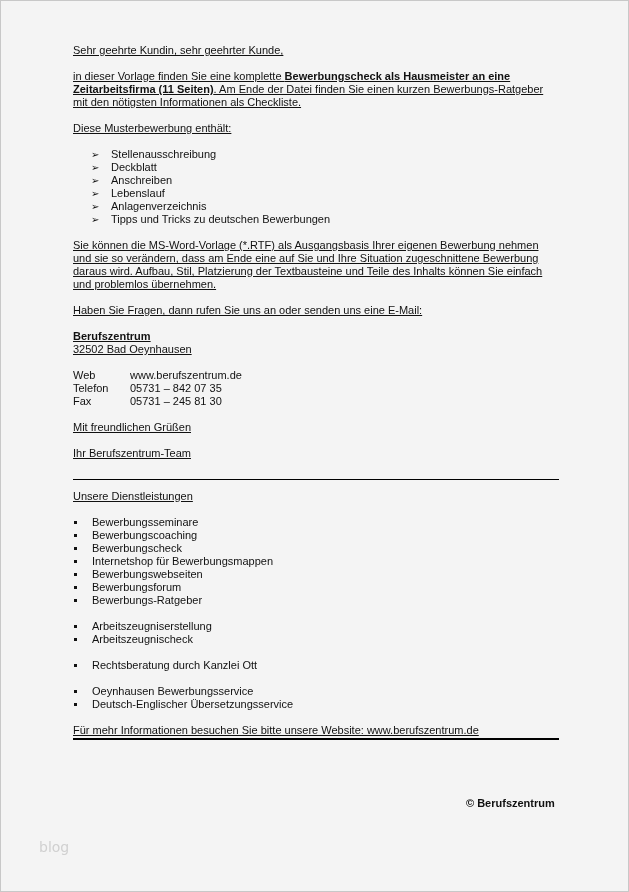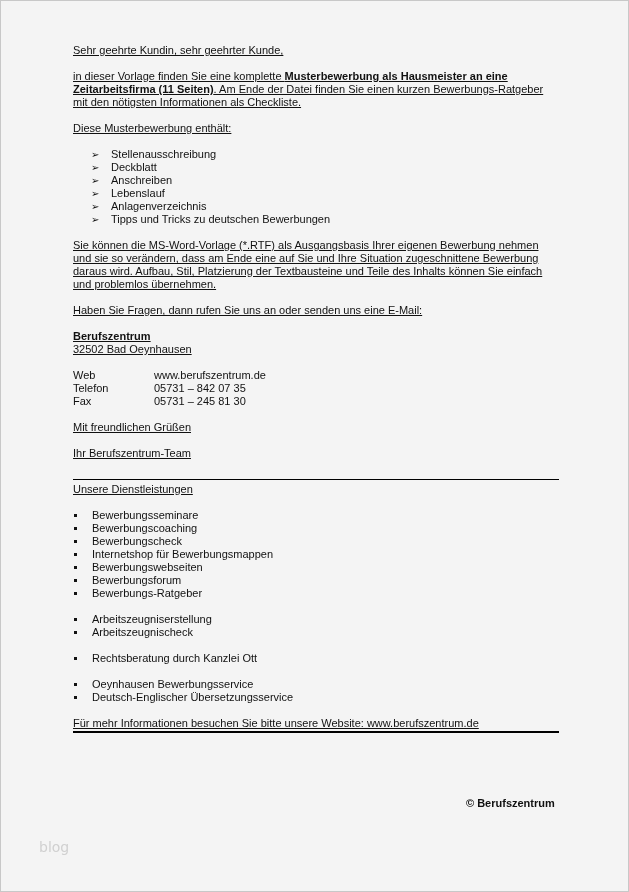--- a/index.html
+++ b/index.html
@@ -10,38 +10,38 @@
   .page { position:absolute; left:0; top:0; width:627px; height:890px; border:1px solid #c8c8c8; }
   .content { position:absolute; left:73px; top:44px; width:486px; }
   p { margin:0;text-decoration:underline; }
   .gap { height:13px; }
   b { font-weight:bold; }
   .arrow-list, .sq-list { list-style:none; margin:0; padding:0; }
   .arrow-list li { position:relative; padding-left:38px; height:13px; }
   .arrow-list li .bul { position:absolute; left:18px; top:0; font-size:10px; }
   .sq-list li { position:relative; padding-left:19px; height:13px; }
   .sq-list li .bul { position:absolute; left:1px; top:5px; width:3px; height:3px; background:#111; }
-  .contact-row { display:flex; height:13px;gap:24px; }
+  .contact-row { display:flex; height:13px; }
   .contact-row .k { width:57px; }
   .rule { border-top:1.5px solid #000; width:486px; }
   .rule.thick { border-top:2.5px solid #000; }
   .watermark { position:absolute; left:39px; top:841px; color:#d0d0d0; font-family:"DejaVu Sans", sans-serif; font-size:14px; }
   .copyright { position:absolute; left:466px; top:797px; font-weight:bold; white-space:nowrap; }
 </style>
 </head>
 <body>
 
 <div class="page"></div>
 
 <div class="content">
   <p>Sehr geehrte Kundin, sehr geehrter Kunde,</p>
   <div class="gap"></div>
 
   <div>
-    <p><span>in dieser Vorlage finden Sie eine komplette </span><b>Musterbewerbung als Hausmeister an eine</b></p>
+    <p><span>in dieser Vorlage finden Sie eine komplette </span><b>Bewerbungscheck als Hausmeister an eine</b></p>
     <p><b>Zeitarbeitsfirma (11 Seiten)</b><span>. Am Ende der Datei finden Sie einen kurzen Bewerbungs-Ratgeber</span></p>
     <p>mit den nötigsten Informationen als Checkliste.</p>
   </div>
   <div class="gap"></div>
 
   <p>Diese Musterbewerbung enthält:</p>
   <div class="gap"></div>
 
   <ul class="arrow-list">
     <li><span class="bul">➢</span><span>Stellenausschreibung</span></li>
@@ -85,21 +85,21 @@
       </div>
   </div>
   <div class="gap"></div>
 
   <p>Mit freundlichen Grüßen</p>
   <div class="gap"></div>
   <p>Ihr Berufszentrum-Team</p>
 
   <div style="height:19px"></div>
   <div class="rule"></div>
-  <p style="margin-top:3px">Unsere Dienstleistungen</p>
+  <p style="margin-top:10px">Unsere Dienstleistungen</p>
   <div class="gap"></div>
 
   <ul class="sq-list">
     <li><span class="bul"></span><span>Bewerbungsseminare</span></li>
     <li><span class="bul"></span><span>Bewerbungscoaching</span></li>
     <li><span class="bul"></span><span>Bewerbungscheck</span></li>
     <li><span class="bul"></span><span>Internetshop für Bewerbungsmappen</span></li>
     <li><span class="bul"></span><span>Bewerbungswebseiten</span></li>
     <li><span class="bul"></span><span>Bewerbungsforum</span></li>
     <li><span class="bul"></span><span>Bewerbungs-Ratgeber</span></li>

